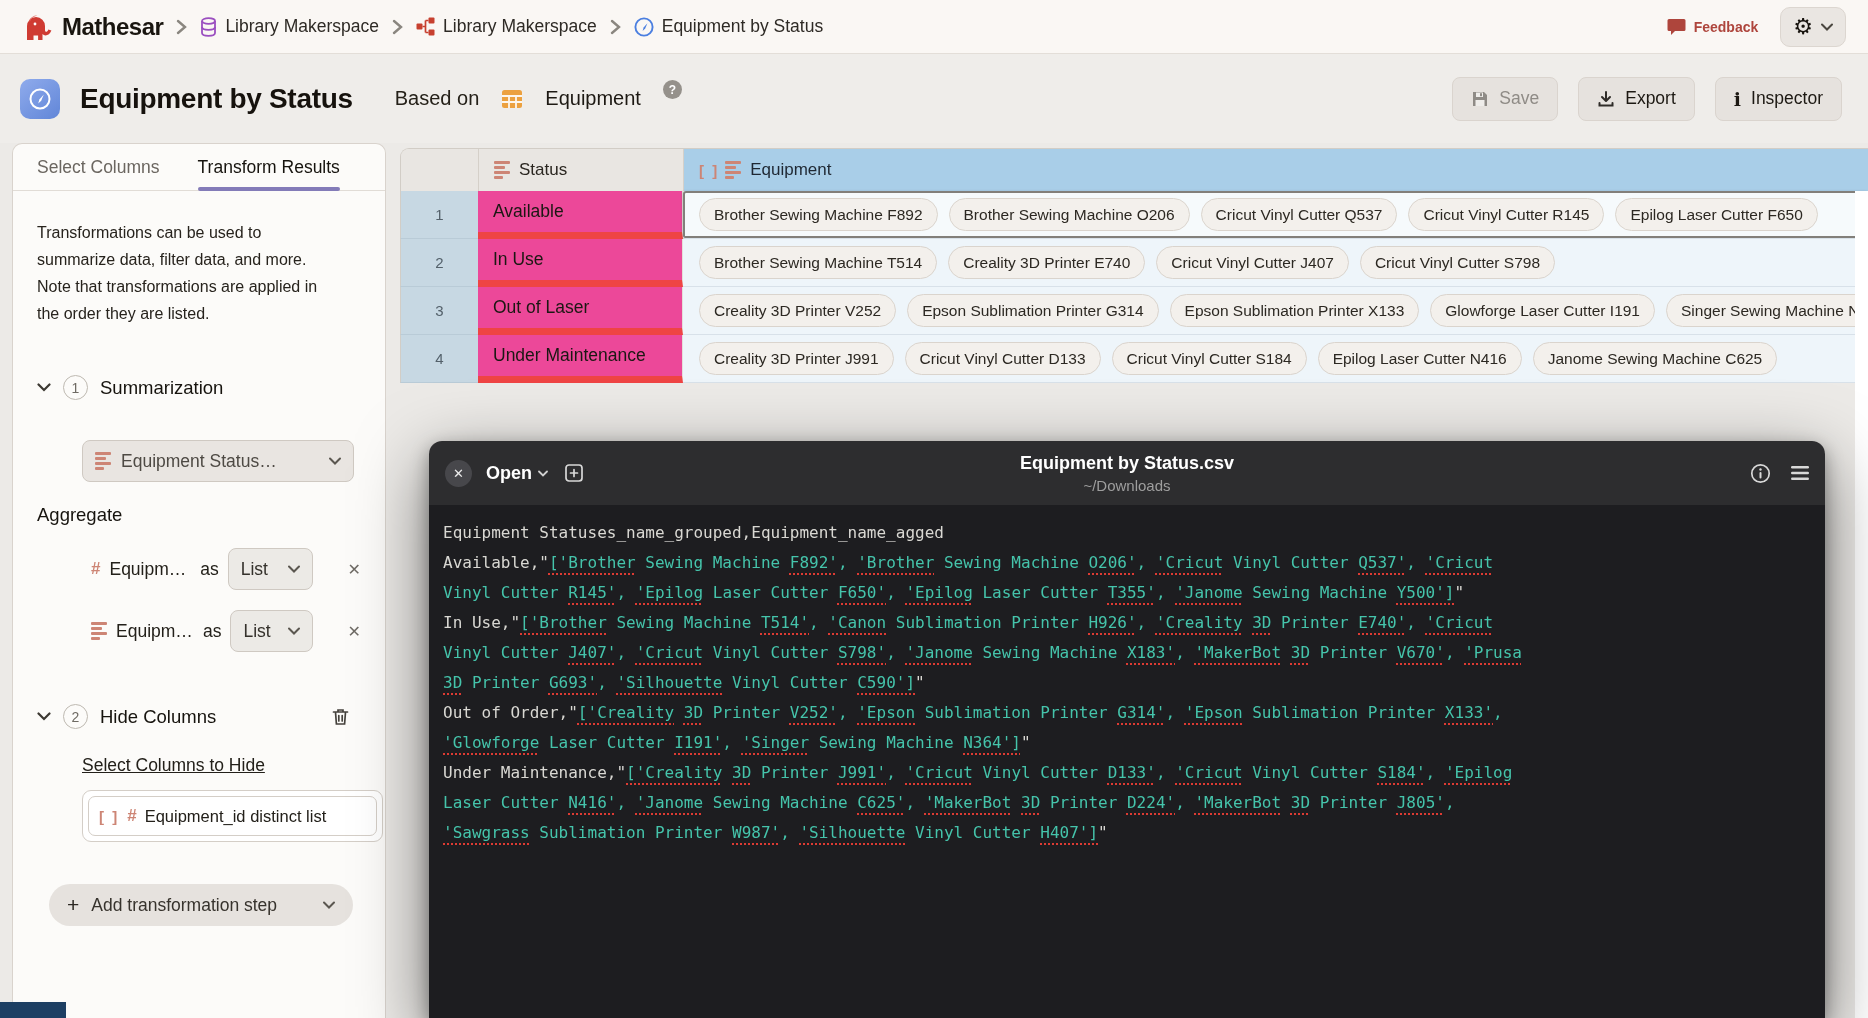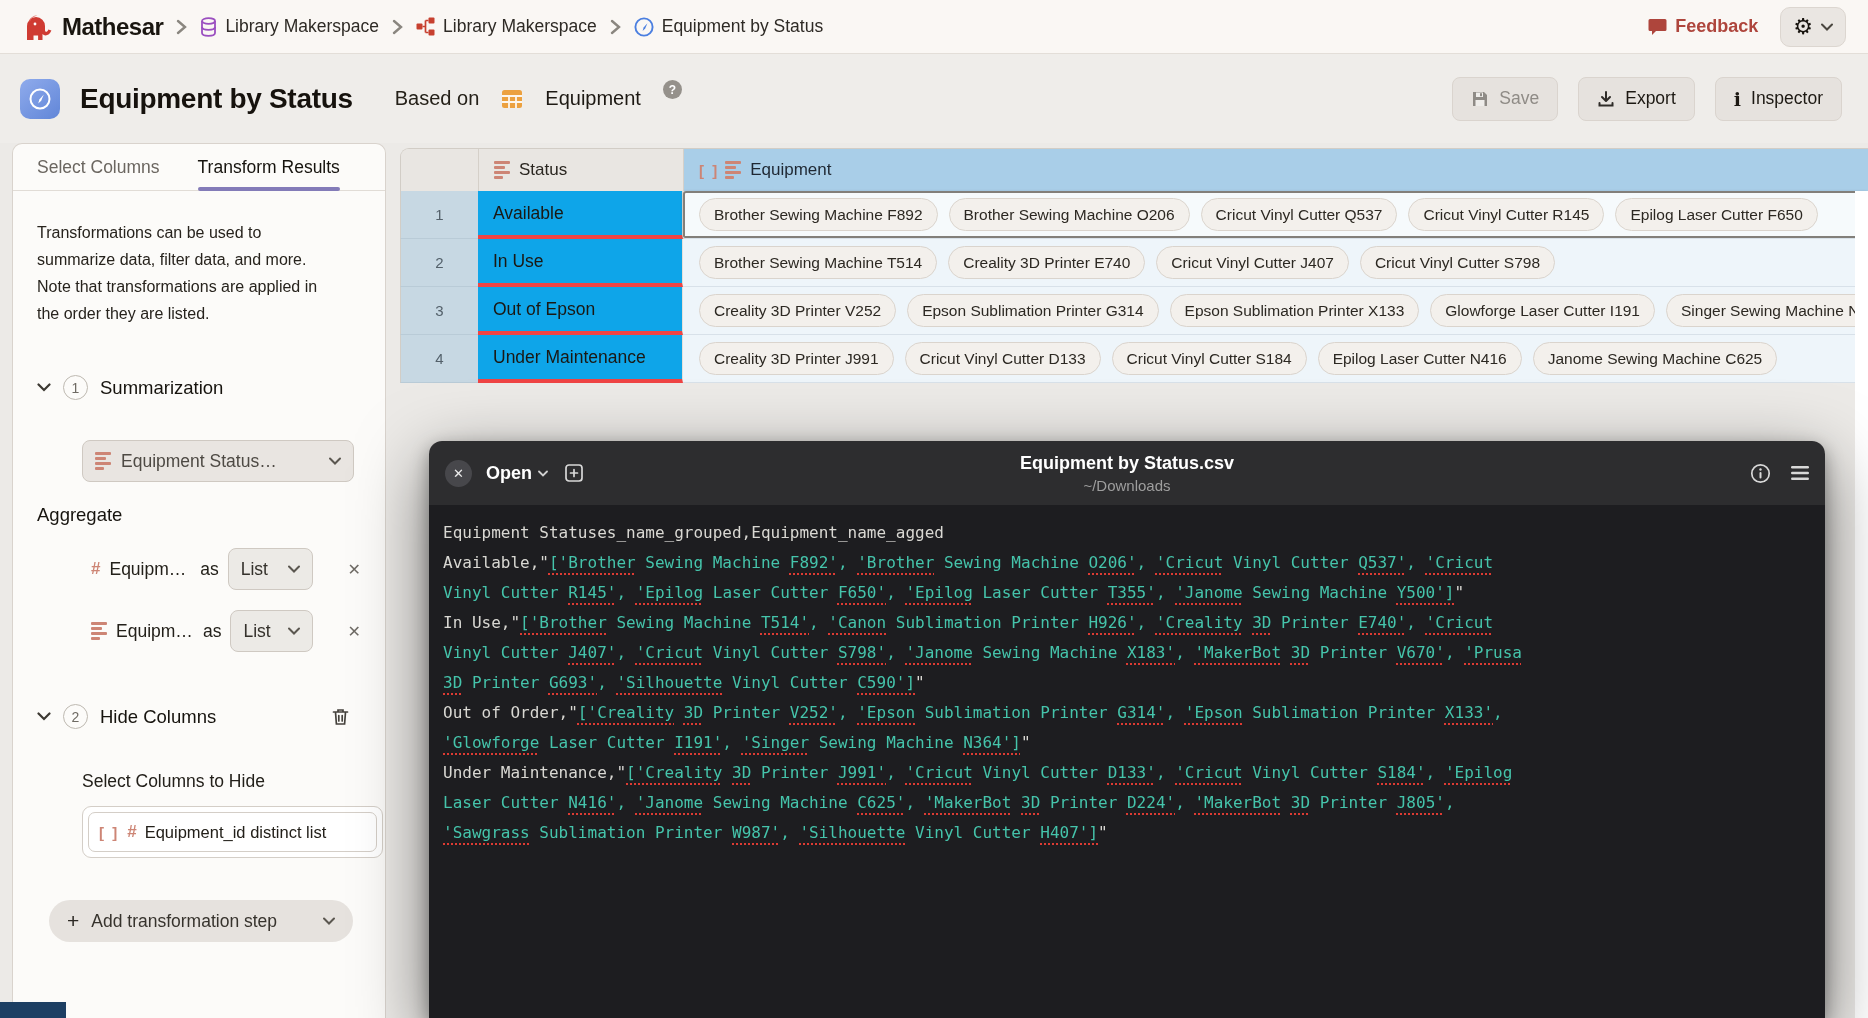--- a/index.html
+++ b/index.html
@@ -7,21 +7,21 @@
   body { font-family:"Liberation Sans", sans-serif; background:#eceae7; position:relative; color:#232020; }
 
   
   .navbar { position:absolute; top:0; left:0; width:100%; height:54px; background:#faf7f4;
             border-bottom:1px solid #e3ded8; display:flex; align-items:center; padding:0 22px; gap:13px; z-index:30; }
   .brand { display:flex; align-items:center; gap:8px; }
   .brand-name { font-size:24px; font-weight:800; color:#19150f; letter-spacing:-0.5px; }
   .crumb-sep { display:flex; align-items:center; color:#8a867f; }
   .crumb { display:flex; align-items:center; gap:8px; font-size:17.5px; color:#2e2a25; }
   .nav-right { margin-left:auto; display:flex; align-items:center; gap:22px; }
-  .feedback { display:flex; align-items:center; gap:8px; color:#ae453c; font-weight:700; font-size:18px; cursor:pointer;padding-left:44px; }
+  .feedback { display:flex; align-items:center; gap:8px; color:#ae453c; font-weight:700; font-size:14px; cursor:pointer;padding-left:44px; }
   .gear-btn { background:#eae6e2; border:1px solid #dcd6d0; border-radius:10px; height:40px; padding:0 12px;
               display:flex; align-items:center; gap:8px; cursor:pointer; }
   .gear-glyph { font-size:22px; color:#17130e; line-height:1; }
 
   
   .page-header { position:absolute; top:54px; left:0; width:100%; height:89px; background:#efedea;
                  display:flex; align-items:center; padding:0 20px; }
   .expl-icon { width:40px; height:40px; border-radius:10px; background:linear-gradient(140deg,#8fabec,#6186d8);
                display:flex; align-items:center; justify-content:center; }
   .page-title { font-size:28px; font-weight:800; color:#16120d; margin-left:20px; letter-spacing:-0.3px; }
@@ -55,21 +55,21 @@
   .group-select .sel-label { font-size:17.5px; color:#4e4a44; flex:1; white-space:nowrap; overflow:hidden; }
   .agg-label { font-size:18.5px; color:#16130e; margin-top:22px; }
   .agg-row { display:flex; align-items:center; margin:22px 0 0 54px; gap:9px; }
   .agg-field { font-size:17.5px; color:#23201a; width:86px; white-space:nowrap; overflow:hidden; }
   .as-word { font-size:17.5px; color:#23201a; }
   .fn-select { width:88px; justify-content:space-between; background:#eceae6; }
   .fn-select .sel-label { font-size:17.5px; color:#34312b; }
   .x-btn { margin-left:26px; color:#6f6b65; font-size:16px; cursor:pointer; }
   .sec2 { margin-top:52px; }
   .trash-btn { margin-left:auto; margin-right:12px; cursor:pointer; display:flex; }
-  .hide-label { font-size:17.5px; color:#23201a; margin:42px 0 0 45px; }
+  .hide-label { font-size:17.5px; color:#23201a; margin:26px 0 0 45px;text-decoration:underline; }
   .hide-input { margin:14px 0 0 45px; width:301px; height:52px; background:#fff; border:1px solid #d4cec7; border-radius:9px;
                 display:flex; align-items:center; padding:5px; }
   .hide-chip { border:1px solid #d4cec7; border-radius:7px; height:40px; display:flex; align-items:center; gap:8px;
                padding:0 10px; background:#fff; white-space:nowrap; overflow:hidden; flex:1; }
   .hide-chip .chip-text { font-size:16.5px; color:#23201a; }
   .salmon { color:#cd8575; }
   .brk { font-weight:600; letter-spacing:2px; font-size:15px; }
   .hash { font-weight:700; font-size:17px; }
   .add-step { margin:42px 0 0 12px; width:304px; height:42px; background:#e6e2de; border:none; border-radius:21px;
               display:flex; align-items:center; padding:0 18px; gap:12px; font-size:17.5px; color:#37332d; cursor:pointer; }
@@ -88,22 +88,22 @@
   .t-header { display:flex; height:43px; border-top-left-radius:9px; overflow:hidden;
               border-top:1px solid #d2cdc6; border-left:1px solid #d2cdc6; }
   .th-num { width:78px; background:#e9e6e2; border-right:1px solid #d5d0c9; }
   .th-status { width:205px; background:#e9e6e2; display:flex; align-items:center; gap:9px; padding-left:15px;
                font-size:17px; color:#2a2620; border-right:1px solid #d5d0c9; }
   .th-equip { flex:1; background:#a9cee8; display:flex; align-items:center; gap:9px; padding-left:15px;
               font-size:17px; color:#1f2833; }
   .t-row { display:flex; height:48px; }
   .t-num { width:78px; background:#c7d8e3; color:#54616b; font-size:15px; display:flex; align-items:center;
            justify-content:center; border-bottom:1px solid #b9cbd7; border-left:1px solid #d2cdc6; cursor:pointer; }
-  .t-status { width:205px; background:#0ea5e9; font-size:17.5px; color:#1b1813; display:flex; align-items:center;
-              padding-left:15px; border-right:1px solid #e4e0da; border-bottom:4px solid #ef4444; cursor:pointer; }
+  .t-status { width:205px; background:#ec4899; font-size:17.5px; color:#1b1813; display:flex; align-items:center;
+              padding-left:15px; border-right:1px solid #e4e0da; border-bottom:7px solid #ef4444; cursor:pointer; }
   .t-equip { flex:1; background:#eef5fa; display:flex; align-items:center; gap:11px; padding:0 16px 0 16px;
              overflow:hidden; white-space:nowrap; border-bottom:1px solid #d8e1e9; cursor:pointer; }
   .t-equip.sel-cell { box-shadow:inset 0 0 0 2px #827f7a, 0 1px 3px rgba(60,60,60,.35); background:#f6fafc; border-radius:3px; }
   .chip { flex:none; background:#f3f0ec; border:1px solid #dad4cd; border-radius:17px; height:33px;
           display:inline-flex; align-items:center; padding:0 14px; font-size:15.5px; color:#2c2822; }
 
   
   .csv-win { position:absolute; left:429px; top:441px; width:1396px; bottom:0; border-radius:13px 13px 0 0;
              overflow:hidden; box-shadow:0 22px 70px rgba(0,0,0,.5), 0 6px 18px rgba(0,0,0,.35); z-index:20;
              display:flex; flex-direction:column; }
@@ -409,21 +409,21 @@
         <div class="t-status">In Use</div>
         <div class="t-equip">
           <span class="chip">Brother Sewing Machine T514</span>
           <span class="chip">Creality 3D Printer E740</span>
           <span class="chip">Cricut Vinyl Cutter J407</span>
           <span class="chip">Cricut Vinyl Cutter S798</span>
         </div>
       </div>
       <div class="t-row">
         <div class="t-num">3</div>
-        <div class="t-status">Out of Epson</div>
+        <div class="t-status">Out of Laser</div>
         <div class="t-equip">
           <span class="chip">Creality 3D Printer V252</span>
           <span class="chip">Epson Sublimation Printer G314</span>
           <span class="chip">Epson Sublimation Printer X133</span>
           <span class="chip">Glowforge Laser Cutter I191</span>
           <span class="chip">Singer Sewing Machine N364</span>
         </div>
       </div>
       <div class="t-row">
         <div class="t-num">4</div>

